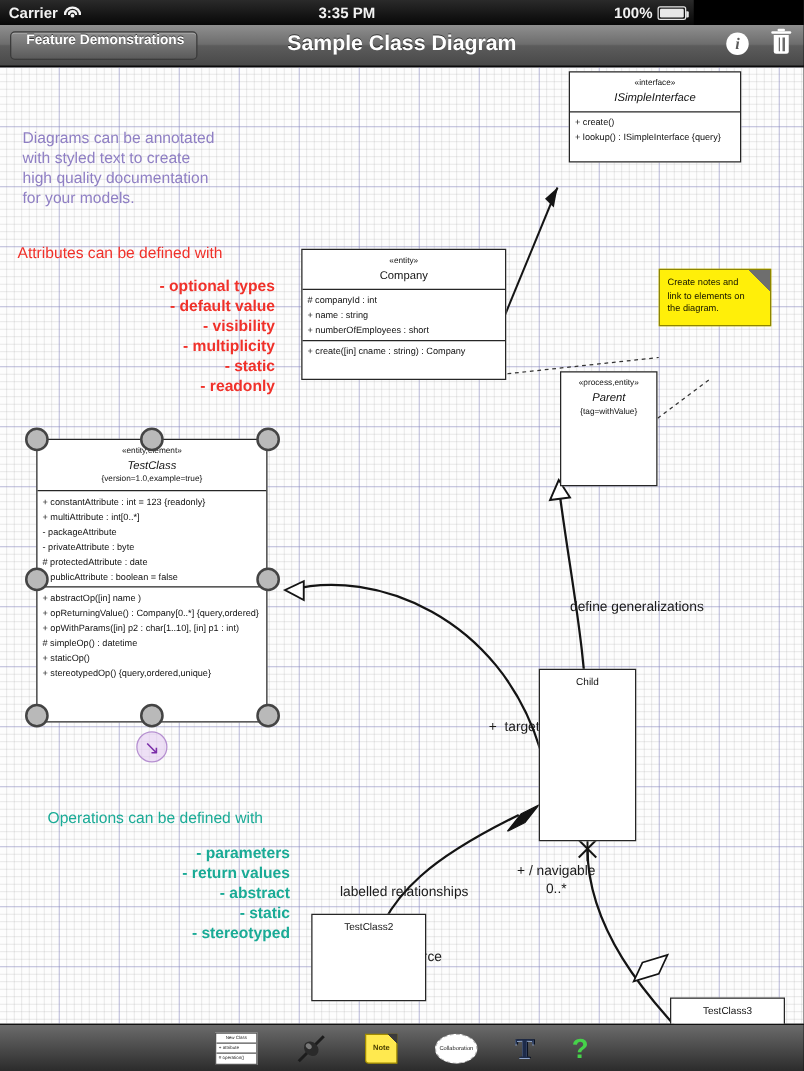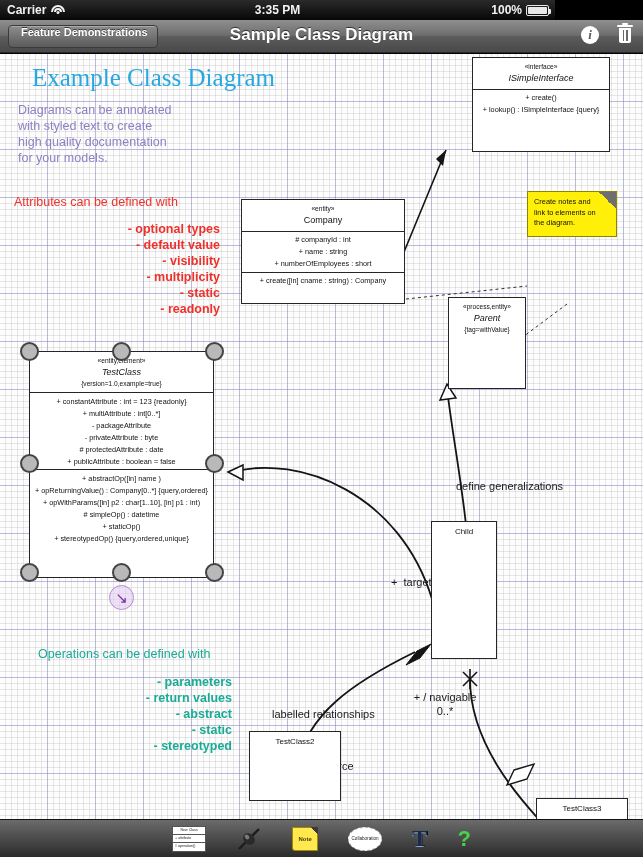--- a/index.html
+++ b/index.html
@@ -110,21 +110,21 @@
   .umlbox {
     position: absolute; background: #fff; border: 1px solid #262626;
     font-size: 7.6px; color: #111;
   }
   .uml-head { padding: 4px 3px 4px; text-align: center; line-height: 1.45; }
   .uml-stereo { font-size: 6.6px; }
   .uml-name { font-size: 9px; }
   .uml-name.ital { font-style: italic; }
   .uml-tag { font-size: 6.6px; }
   .uml-sep { border-top: 1px solid #262626; }
-  .uml-list { padding: 2px 0; text-align: center; }
+  .uml-list { padding: 2px 0; }
   .uml-row { padding: 1.5px 4px; white-space: nowrap; font-size: 7.3px; }
 
   
   .note {
     position: absolute; background: #ffef09; border: 1px solid #8d8500;
     font-size: 7.4px; color: #141400; padding: 5px 6px; line-height: 1.45;
   }
   .note .fold {
     position: absolute; right: 0; top: 0; width: 17px; height: 17px;
     background: linear-gradient(225deg, #6e6e6e 0 50%, transparent 50%);
@@ -238,21 +238,20 @@
       <line x1="304" y1="716" x2="290" y2="730" stroke="#141414" stroke-width="1.6"></line>
       <line x1="297" y1="713" x2="297" y2="733" stroke="#141414" stroke-width="1.6"></line>
 
       <path d="M470 625 C 470 690, 520 745, 543 770" stroke="#141414" stroke-width="1.8" fill="none"></path>
       <polygon points="514,716 534,710 527,725 507,731" fill="#ffffff" stroke="#141414" stroke-width="1.4"></polygon>
       <line x1="463" y1="618" x2="477" y2="632" stroke="#141414" stroke-width="1.6"></line>
       <line x1="477" y1="618" x2="463" y2="632" stroke="#141414" stroke-width="1.6"></line>
       <line x1="470" y1="615" x2="470" y2="635" stroke="#141414" stroke-width="1.6"></line>
     </svg>
 
-    <div class="annot annot-title" style="left:32px; top:8px;">Example Class Diagram</div>
     <div class="annot annot-purple" style="left:18px; top:48px;">Diagrams can be annotated
 with styled text to create
 high quality documentation
 for your models.</div>
     <div class="annot annot-red" style="left:14px; top:140px;">Attributes can be defined with</div>
     <div class="annot annot-red annot-right" style="left:0px; top:167px; width:220px;">- optional types
 - default value
 - visibility
 - multiplicity
 - static
@@ -263,21 +262,21 @@
 - abstract
 - static
 - stereotyped</div>
     <div class="annot annot-label" style="left:456px; top:425px;">define generalizations</div>
     <div class="annot annot-label" style="left:272px; top:653px;">labelled relationships</div>
     <div class="annot annot-label" style="left:391px; top:521px;">+  target</div>
     <div class="annot annot-label" style="left:308px; top:705px;">+  source</div>
     <div class="annot annot-label annot-center" style="left:400px; top:636px; width:90px;">+ / navigable
 0..*</div>
 
-    <div class="umlbox" style="left:472px; top:3px; width:138px; height:95px;">
+    <div class="umlbox" style="left:455px; top:3px; width:138px; height:73px;">
       <div class="uml-head">
         <div class="uml-stereo">«interface»</div>
         <div class="uml-name ital">ISimpleInterface</div>
       </div>
       <div class="uml-sep uml-list">
         <div class="uml-row">+  create()</div>
         <div class="uml-row">+  lookup() : ISimpleInterface {query}</div>
       </div>
     </div>
 
@@ -289,36 +288,36 @@
       <div class="uml-sep uml-list">
         <div class="uml-row">#  companyId : int</div>
         <div class="uml-row">+  name : string</div>
         <div class="uml-row">+  numberOfEmployees : short</div>
       </div>
       <div class="uml-sep uml-list">
         <div class="uml-row">+ create([in] cname : string) : Company</div>
       </div>
     </div>
 
-    <div class="note" style="left:527px; top:137px; width:90px; height:46px;">
+    <div class="note" style="left:527px; top:161px; width:90px; height:46px;">
       <div class="fold"></div>
       <div style="white-space:pre;">Create notes and
 link to elements on
 the diagram.</div>
     </div>
 
     <div class="umlbox" style="left:448px; top:243px; width:78px; height:92px;">
       <div class="uml-head">
         <div class="uml-stereo">«process,entity»</div>
         <div class="uml-name ital">Parent</div>
         <div class="uml-tag">{tag=withValue}</div>
       </div>
     </div>
 
-    <div class="umlbox" style="left:431px; top:467px; width:66px; height:138px;">
+    <div class="umlbox" style="left:431px; top:481px; width:78px; height:138px;">
       <div class="uml-head">
         <div class="uml-name" style="font-size:8px;">Child</div>
       </div>
     </div>
 
     <div class="umlbox" style="left:29px; top:297px; width:185px; height:227px;">
       <div class="uml-head">
         <div class="uml-stereo">«entity,element»</div>
         <div class="uml-name ital">TestClass</div>
         <div class="uml-tag">{version=1.0,example=true}</div>

